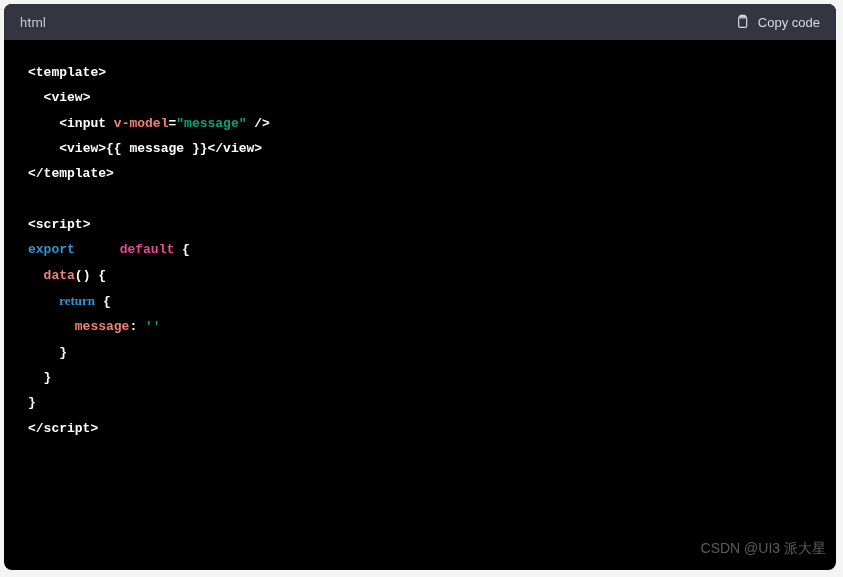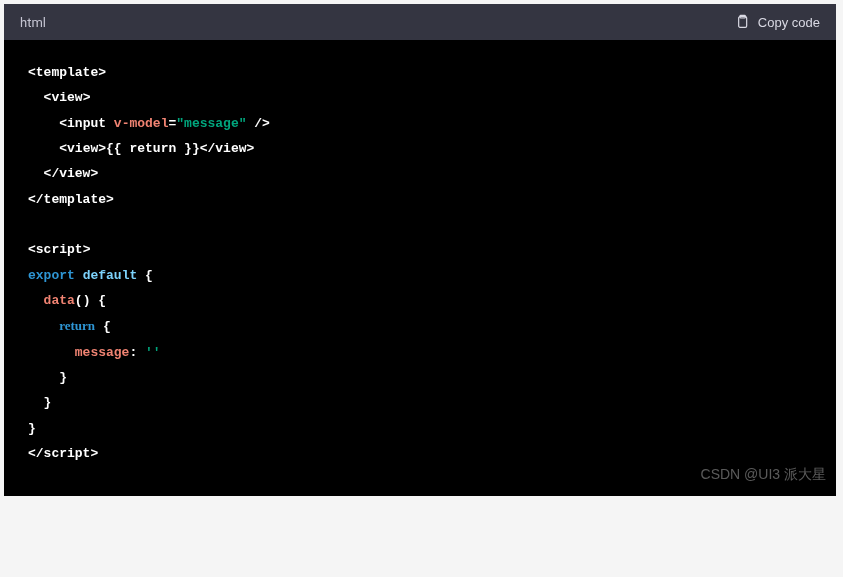--- a/index.html
+++ b/index.html
@@ -7,24 +7,24 @@
       padding: 0;
       box-sizing: border-box;
     }
     body {
       background: #f5f5f5;
       font-family: -apple-system, BlinkMacSystemFont, "Segoe UI", Roboto, sans-serif;
       padding: 4px;
     }
     .code-block {
       background: #000000;
-      border-radius: 0;
+      border-radius: 8px;
       overflow: hidden;
       width: 832px;
-      height: 492px;
+      height: 566px;
       position: relative;
     }
     .code-header {
       background: #343541;
       display: flex;
       justify-content: space-between;
       align-items: center;
       padding: 10px 16px;
       color: #d9d9e3;
       font-size: 13px;
@@ -57,21 +57,21 @@
       font-weight: bold;
     }
     .code-line {
       white-space: pre;
     }
     .tag-bracket { color: #ffffff; }
     .tag-name { color: #ffffff; }
     .attr-name { color: #f08372; }
     .attr-value { color: #00a67d; }
     .keyword-export { color: #2e95d3; text-align: right; }
-    .keyword-default { color: #7dd3fc; }
+    .keyword-default { color: #ec4899; margin-left: 37px; }
     .fn-data { color: #f08372; }
     .keyword-return { color: #2e95d3; font-family: Liberation Serif, serif; }
     .prop-message { color: #f08372; }
     .str-empty { color: #00a67d; }
     .curly { color: #ffffff; }
     .watermark {
       position: absolute;
       bottom: 12px;
       right: 10px;
       color: rgba(180,180,180,0.5);
@@ -92,22 +92,21 @@
         <path d="M5 8 H4 a1 1 0 0 0 -1 1 v11 a1 1 0 0 0 1 1 h10 a1 1 0 0 0 1 -1 v-1" opacity="0"></path>
         <rect x="9" y="2" width="8" height="4" rx="1"></rect>
       </svg>
       <span>Copy code</span>
     </button>
   </div>
   <div class="code-content">
     <div class="code-line"><span class="tag-bracket">&lt;</span><span class="tag-name">template</span><span class="tag-bracket">&gt;</span></div>
     <div class="code-line"><span>  </span><span class="tag-bracket">&lt;</span><span class="tag-name">view</span><span class="tag-bracket">&gt;</span></div>
     <div class="code-line"><span>    </span><span class="tag-bracket">&lt;</span><span class="tag-name">input</span><span> </span><span class="attr-name">v-model</span><span class="tag-bracket">=</span><span class="attr-value">"message"</span><span class="tag-bracket"> /&gt;</span></div>
-    <div class="code-line"><span>    </span><span class="tag-bracket">&lt;</span><span class="tag-name">view</span><span class="tag-bracket">&gt;</span><span>{{ return }}</span><span class="tag-bracket">&lt;/</span><span class="tag-name">view</span><span class="tag-bracket">&gt;</span></div>
-    <div class="code-line"><span>  </span><span class="tag-bracket">&lt;/</span><span class="tag-name">view</span><span class="tag-bracket">&gt;</span></div>
+    <div class="code-line"><span>    </span><span class="tag-bracket">&lt;</span><span class="tag-name">view</span><span class="tag-bracket">&gt;</span><span>{{ message }}</span><span class="tag-bracket">&lt;/</span><span class="tag-name">view</span><span class="tag-bracket">&gt;</span></div>
     <div class="code-line"><span class="tag-bracket">&lt;/</span><span class="tag-name">template</span><span class="tag-bracket">&gt;</span></div>
     <div class="code-line"><span></span>&nbsp;</div>
     <div class="code-line"><span class="tag-bracket">&lt;</span><span class="tag-name">script</span><span class="tag-bracket">&gt;</span></div>
     <div class="code-line"><span class="keyword-export">export</span><span> </span><span class="keyword-default">default</span><span> </span><span class="curly">{</span></div>
     <div class="code-line"><span>  </span><span class="fn-data">data</span><span class="curly">()</span><span> </span><span class="curly">{</span></div>
     <div class="code-line"><span>    </span><span class="keyword-return">return</span><span> </span><span class="curly">{</span></div>
     <div class="code-line"><span>      </span><span class="prop-message">message</span><span>: </span><span class="str-empty">''</span></div>
     <div class="code-line"><span>    </span><span class="curly">}</span></div>
     <div class="code-line"><span>  </span><span class="curly">}</span></div>
     <div class="code-line"><span class="curly">}</span></div>

